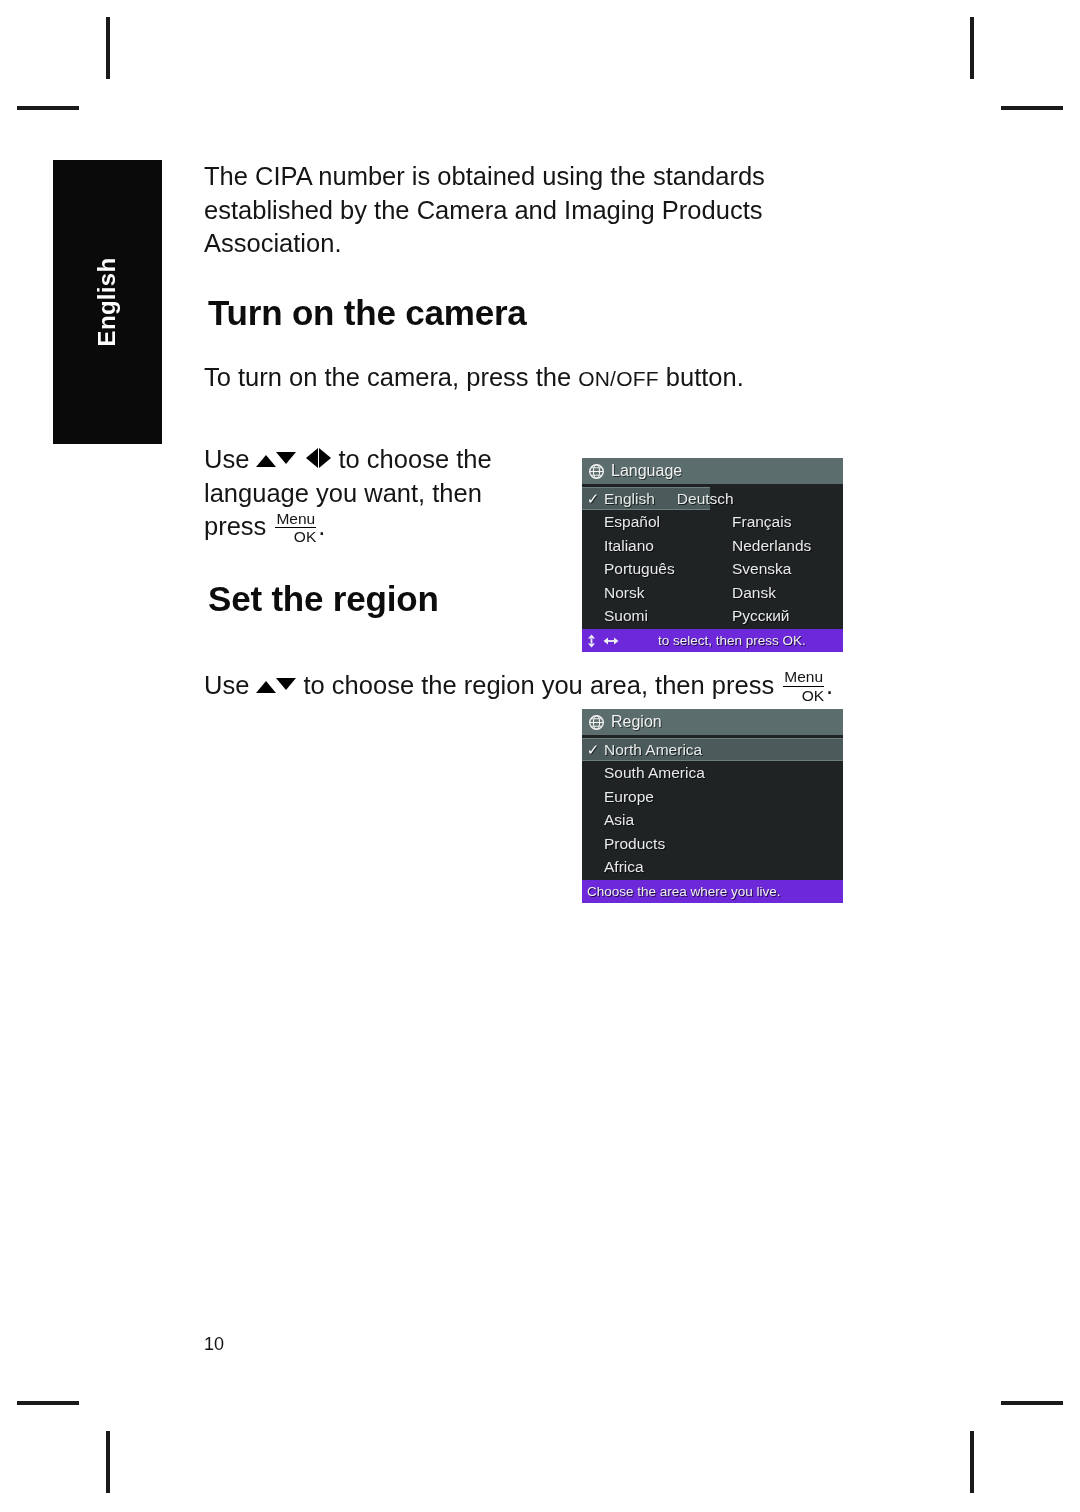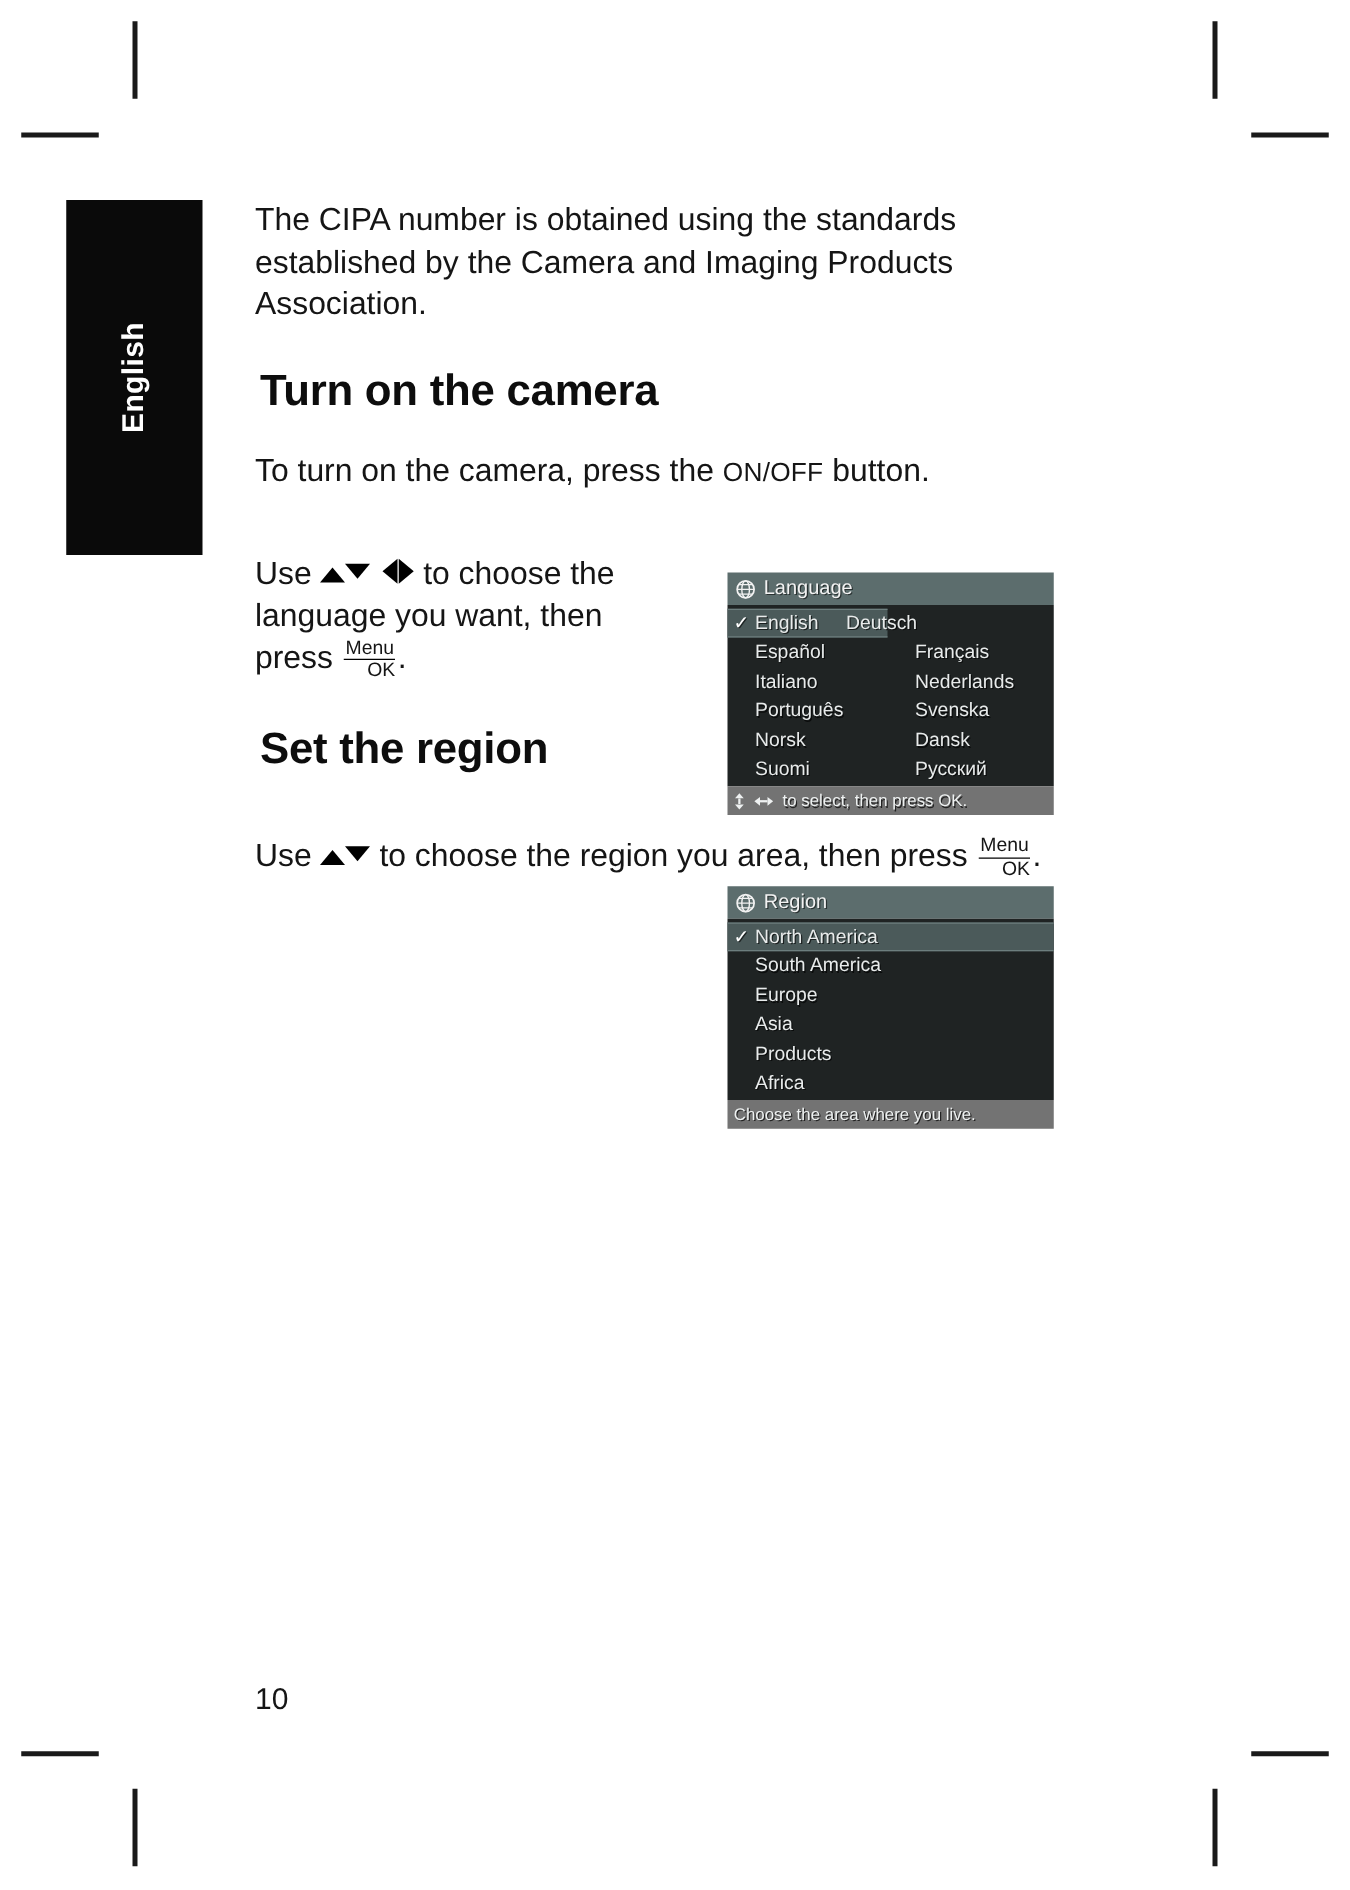--- a/index.html
+++ b/index.html
@@ -217,26 +217,27 @@
   }
   .lcd-label {
     color: #e8ebeb;
     font-size: 15.5px;
     line-height: 1;
     white-space: nowrap;
     text-shadow: 1px 1px 0 rgba(0,0,0,0.65);
   }
 
   .lcd-footer {
-    background: #737373;
+    background: #6d28d9;
     height: 23px;
     display: flex;
     align-items: center;
     padding-left: 5px;
     box-sizing: border-box;
+    gap: 32px;
   }
   .lcd-footer-text {
     color: #eef1f1;
     font-size: 13.5px;
     white-space: nowrap;
     text-shadow: 1px 1px 0 rgba(0,0,0,0.7);
   }
   .lcd-footer-icons {
     display: flex;
     align-items: center;
@@ -250,22 +251,22 @@
   .page-footer {
     position: absolute;
     left: 204px;
     top: 1330px;
     width: 660px;
     height: 34px;
   }
   .page-num {
     position: absolute;
     left: 0;
-    top: 16px;
-    font-size: 24px;
+    top: 4px;
+    font-size: 18px;
     color: #151515;
   }
   .doc-title {
     position: absolute;
     left: 0;
     top: 0;
     width: 660px;
     text-align: center;
     font-size: 25px;
     font-weight: bold;

